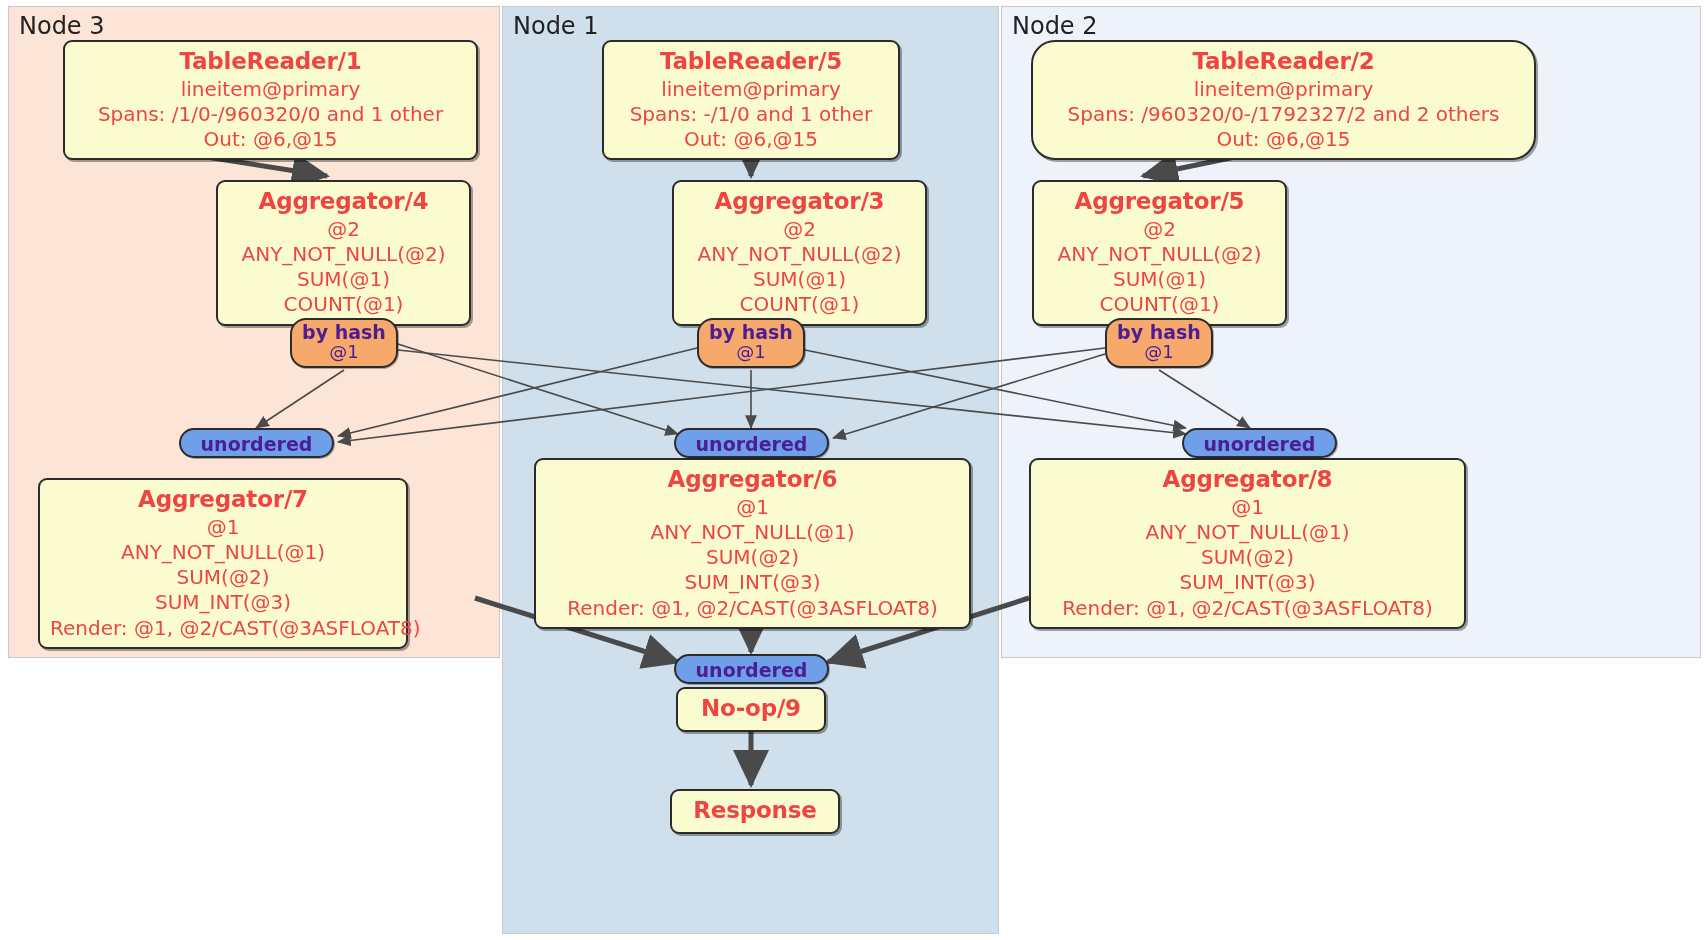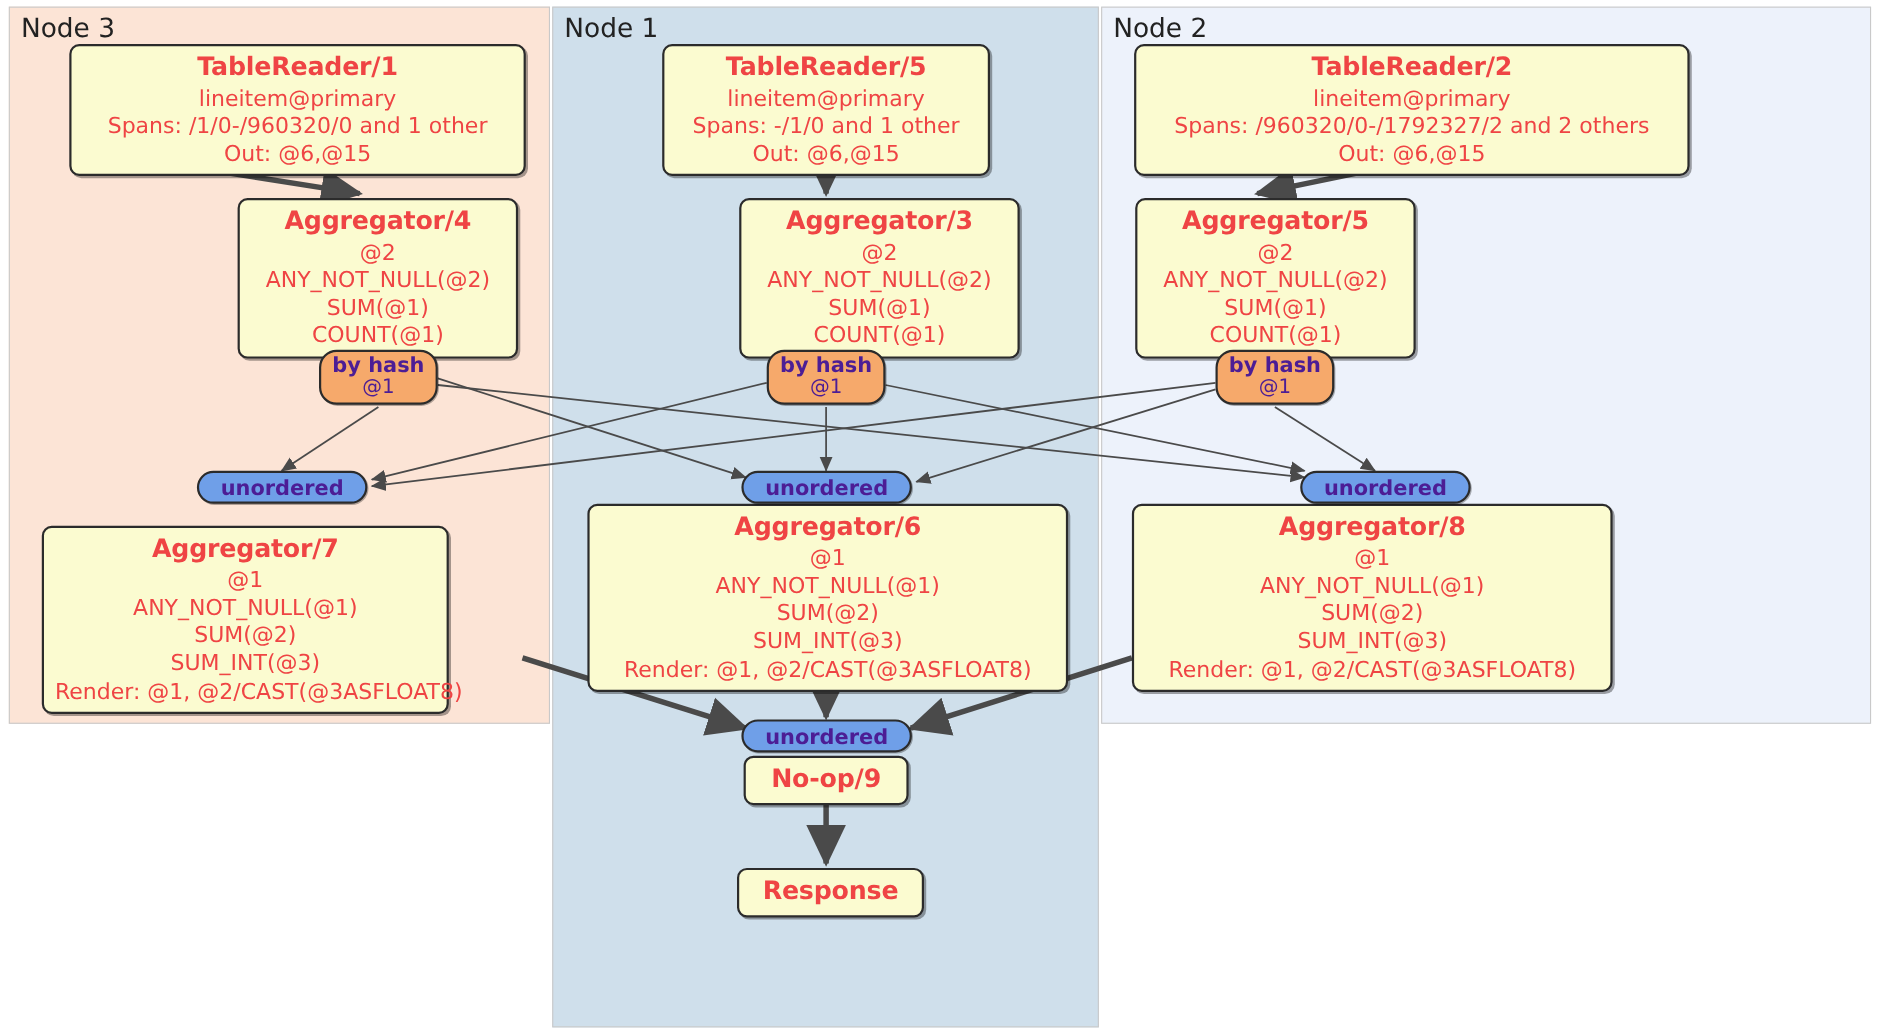--- a/index.html
+++ b/index.html
@@ -92,21 +92,21 @@
   .pill.unordered {
     background: #6f9fe8;
     font-weight: bold;
     font-size: 19px;
     padding-top: 5px;
   }
 
   
   #tr1  { left: 63px;   top: 40px;  width: 415px; }
   #tr0  { left: 602px;  top: 40px;  width: 298px; }
-  #tr2  { left: 1031px; top: 40px;  width: 505px; }
+  #tr2  { left: 1031px; top: 40px;  width: 505px; border-radius: 24px; }
 
   #agg4 { left: 216px;  top: 180px; width: 255px; }
   #agg3 { left: 624px;  top: 180px; width: 255px; margin-left: 48px; }
   #agg5 { left: 1032px; top: 180px; width: 255px; }
 
   #hash4 { left: 290px;  top: 318px; width: 108px; height: 50px; }
   #hash3 { left: 697px;  top: 318px; width: 108px; height: 50px; }
   #hash5 { left: 1105px; top: 318px; width: 108px; height: 50px; }
 
   #uo7 { left: 179px;  top: 428px; width: 155px; height: 30px; }

